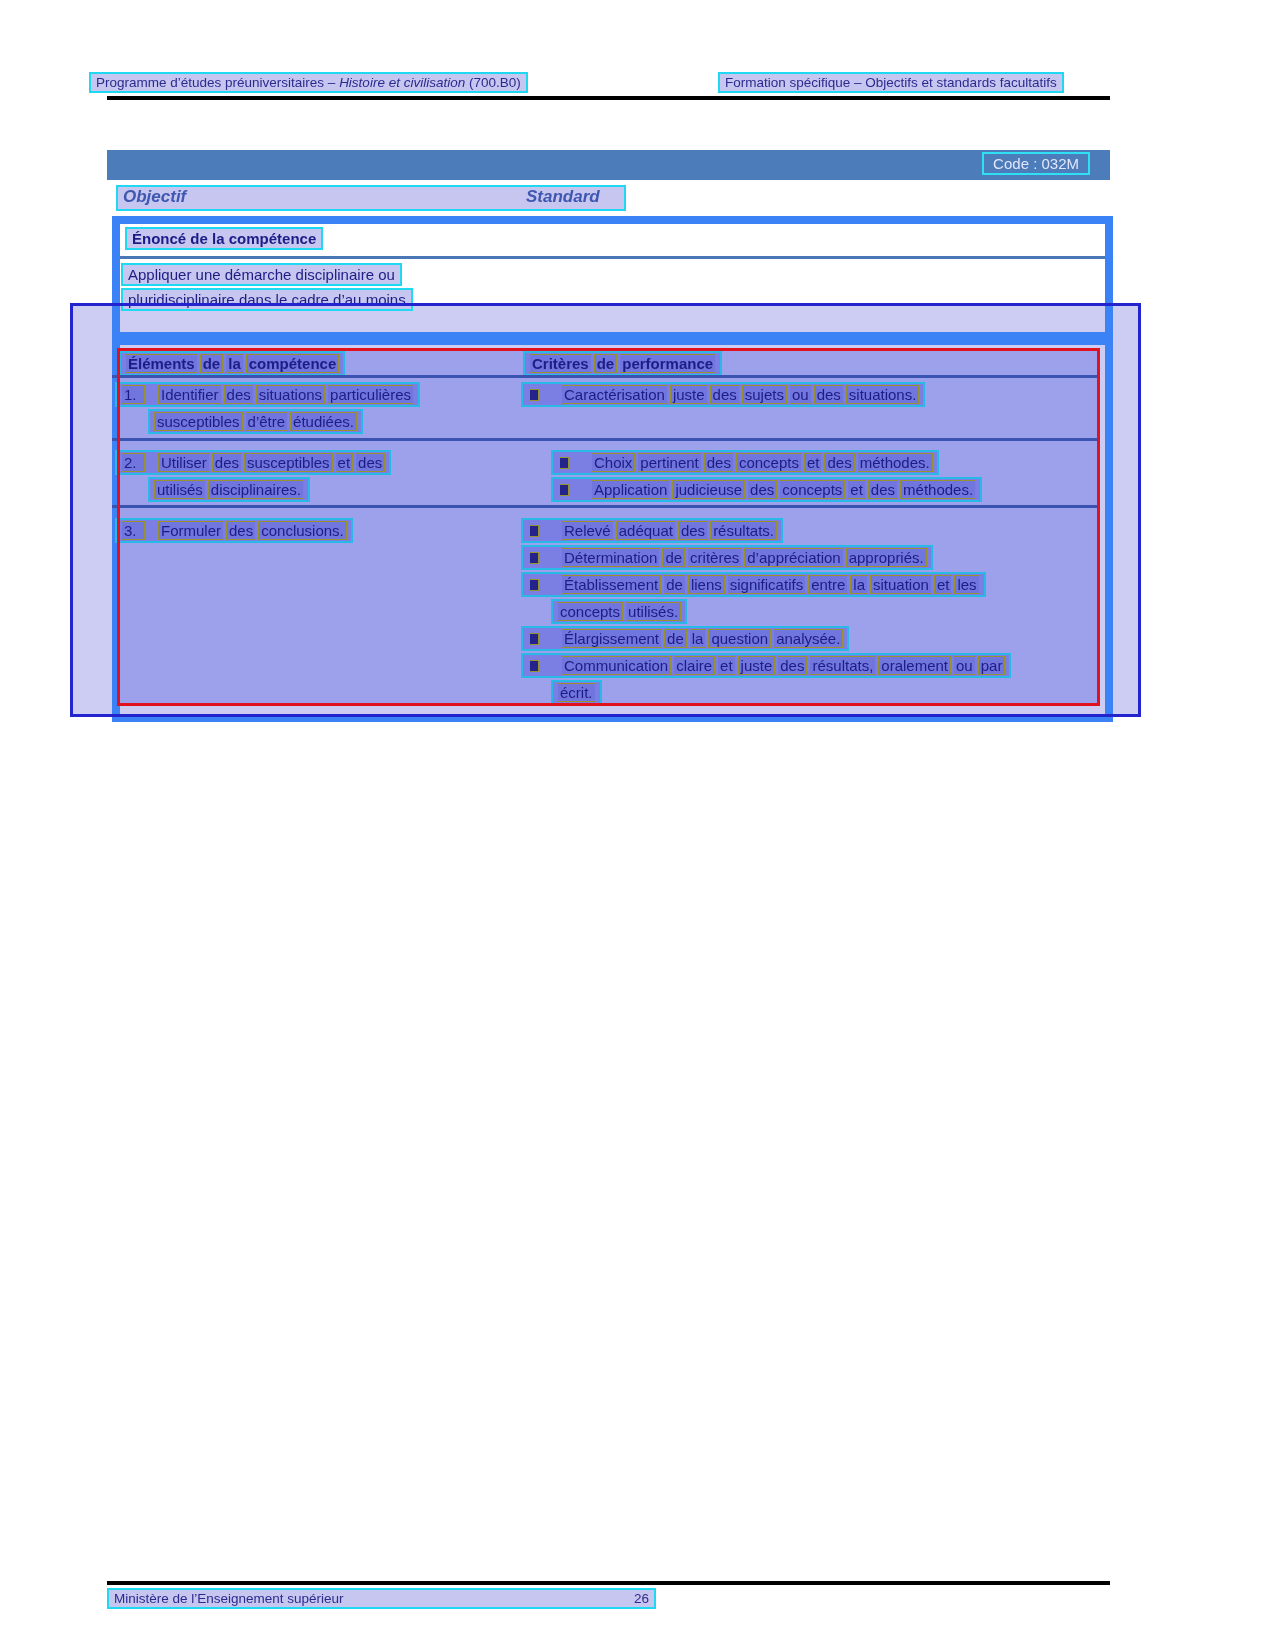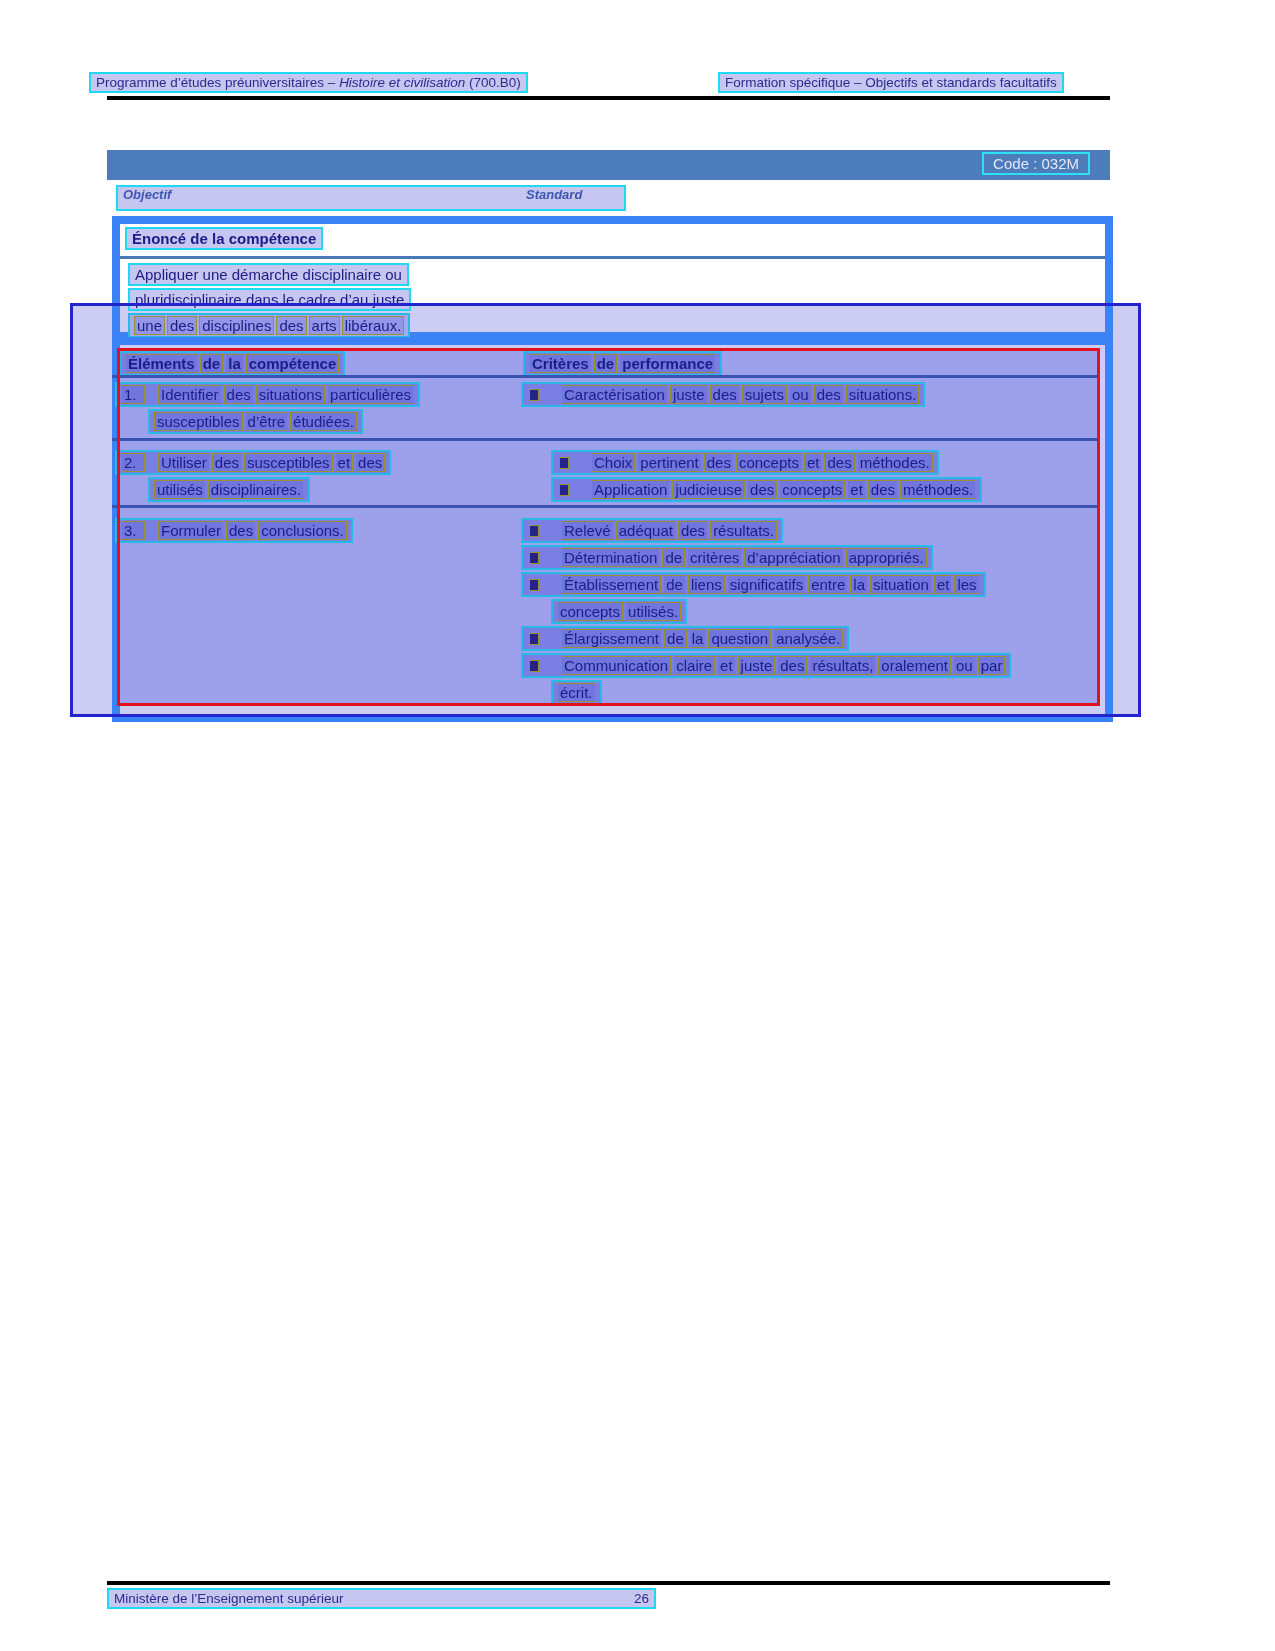--- a/index.html
+++ b/index.html
@@ -15,21 +15,21 @@
   .ov-red-border{left:117px;top:348px;width:977px;height:352px;border:3px solid #e1121e;z-index:9;}
 
   
   .z3{z-index:3;}
   .rule{background:#000;height:4px;}
   .hl{display:inline-block;background:#c6c6f0;border:2px solid #1fd9f3;padding:1px 5px;
       font-size:13.5px;color:#2b2b8e;white-space:nowrap;}
   .bar{background:#4d7cba;}
   .codebox{border:2px solid #2fe0f5;color:#e2e6fb;font-size:15px;padding:1px 9px;white-space:nowrap;}
   .obj-box{background:#c6c6f0;border:2px solid #1fd9f3;height:22px;}
-  .obj-txt{font-size:13px;font-weight:bold;font-style:italic;color:#3e57b0;white-space:nowrap;}
+  .obj-txt{font-size:17px;font-weight:bold;font-style:italic;color:#3e57b0;white-space:nowrap;}
   .docbox{border:8px solid #3b82f6;background:transparent;}
   .enonce-title{font-size:15px;font-weight:bold;color:#1c1c88;}
   .bodyline{height:25px;}
   .sep{background:#3a53b0;height:3px;}
 
   
   .band{display:inline-block;border:2px solid #29b9e6;padding:1px 3px;white-space:nowrap;
         font-size:15px;color:#1d1d84;vertical-align:top;}
   .band.mid{background:#a6a9ee;}
   .band.tbl{background:#7b7fe3;text-decoration:underline;}
@@ -71,29 +71,26 @@
 
   <div class="abs z3 obj-box" style="left:116px;top:185px;width:506px;">
     <span class="abs obj-txt" style="left:5px;top:0;">Objectif</span>
     <span class="abs obj-txt" style="left:408px;top:0;">Standard</span>
   </div>
 
   <div class="abs z3 docbox" style="left:112px;top:216px;width:985px;height:108px;">
     <div style="height:29px;border-bottom:3px solid #4a78b6;padding:3px 0 0 5px;">
       <span class="hl enonce-title" style="font-size:15px;"><span>Énoncé de la compétence</span></span>
     </div>
-    <div style="padding:4px 0 0 8px;">
+    <div style="padding:4px 0 0 1px;">
       <div class="bodyline">
         <span class="hl" style="font-size:15px;color:#1d1d84;"><span>Appliquer une démarche disciplinaire ou</span></span>
       </div>
       <div class="bodyline">
-        <span class="hl" style="font-size:15px;color:#1d1d84;"><span>pluridisciplinaire dans le cadre d’au juste</span></span>
-      </div>
-      <div class="bodyline">
-        <span class="band mid"><span class="w">une</span><span class="w">des</span><span class="w">disciplines</span><span class="w">des</span><span class="w">arts</span><span class="w">libéraux.</span></span>
+        <span class="hl" style="font-size:15px;color:#1d1d84;"><span>pluridisciplinaire dans le cadre d’au moins</span></span>
       </div>
     </div>
   </div>
 
   <div class="abs z3 docbox" style="left:112px;top:337px;width:985px;height:369px;"></div>
   <div class="abs thead" style="left:119px;top:351px;">
     <span class="band tbl bold" style="font-weight:bold;"><span class="w">Éléments</span><span class="w">de</span><span class="w">la</span><span class="w">compétence</span></span>
   </div>
   <div class="abs thead" style="left:523px;top:351px;">
     <span class="band tbl bold" style="font-weight:bold;"><span class="w">Critères</span><span class="w">de</span><span class="w">performance</span></span>

